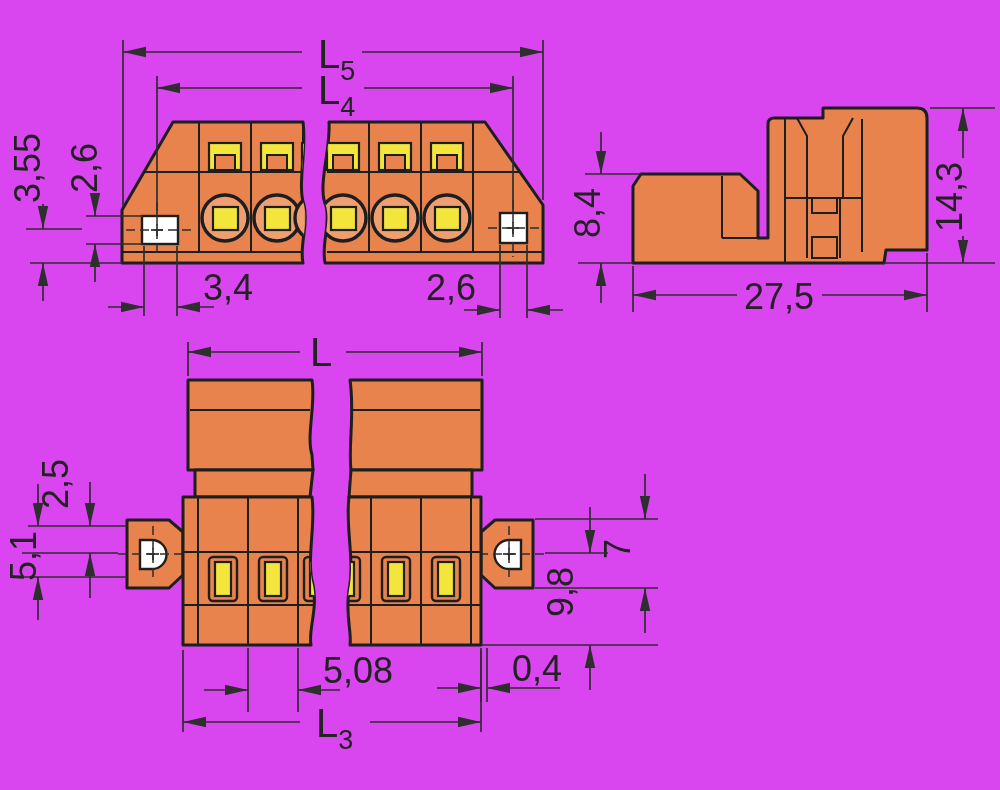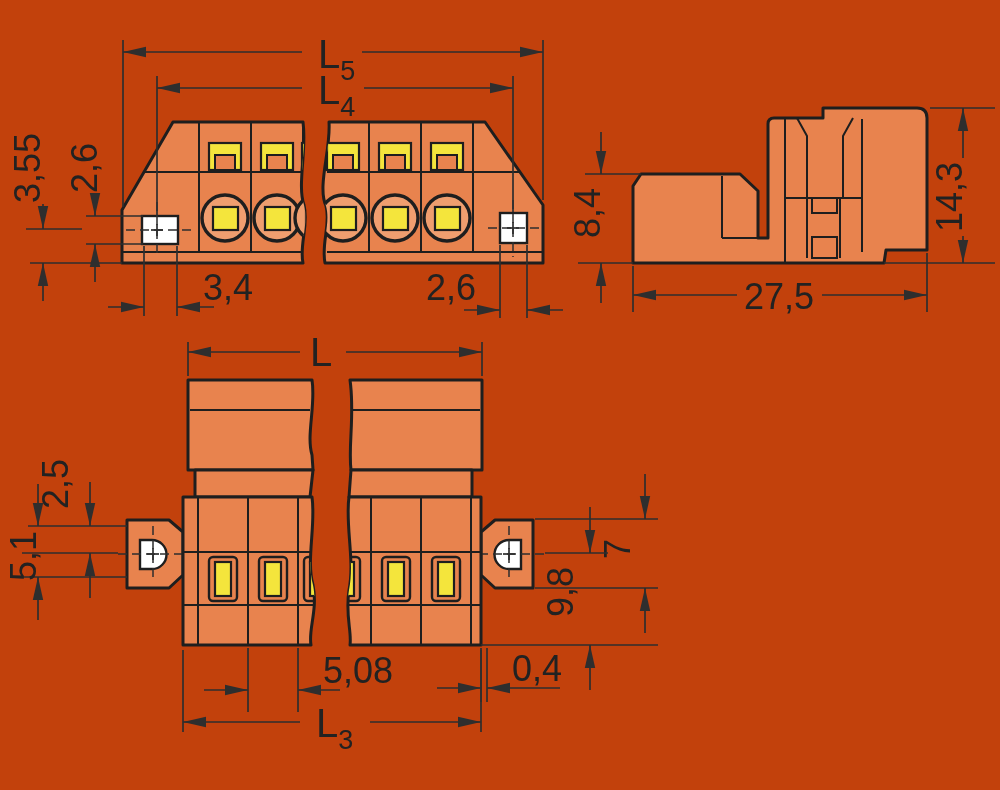--- a/index.html
+++ b/index.html
@@ -1,16 +1,16 @@
 <!DOCTYPE html>
 <html><head>
 <meta charset="utf-8">
 <style>
   html,body{margin:0;padding:0;background:#ffffff;}
-  #stage{width:1000px;height:790px;position:relative;background:#c2410c;overflow:hidden;
+  #stage{width:1000px;height:790px;position:relative;background:#d946ef;overflow:hidden;
          font-family:"Liberation Sans", sans-serif;}
   svg{display:block;}
   .body{fill:#e8834e;stroke:#1e1e1e;stroke-width:3;stroke-linejoin:round;}
   .bodyThin{fill:#e8834e;stroke:#1e1e1e;stroke-width:2;}
   .inner{stroke:#1e1e1e;stroke-width:2;fill:none;}
   .yellowS{fill:#f4e53c;stroke:#1e1e1e;stroke-width:2.2;}
   .circ{fill:#ef9e6f;stroke:#1e1e1e;stroke-width:3.4;}
   .whiteS{fill:#ffffff;stroke:#1e1e1e;stroke-width:2.4;}
   .dim{stroke:#2e2e2e;stroke-width:1.7;fill:none;}
   .dimD{stroke:#2e2e2e;stroke-width:1.5;fill:none;stroke-dasharray:9 5;}

